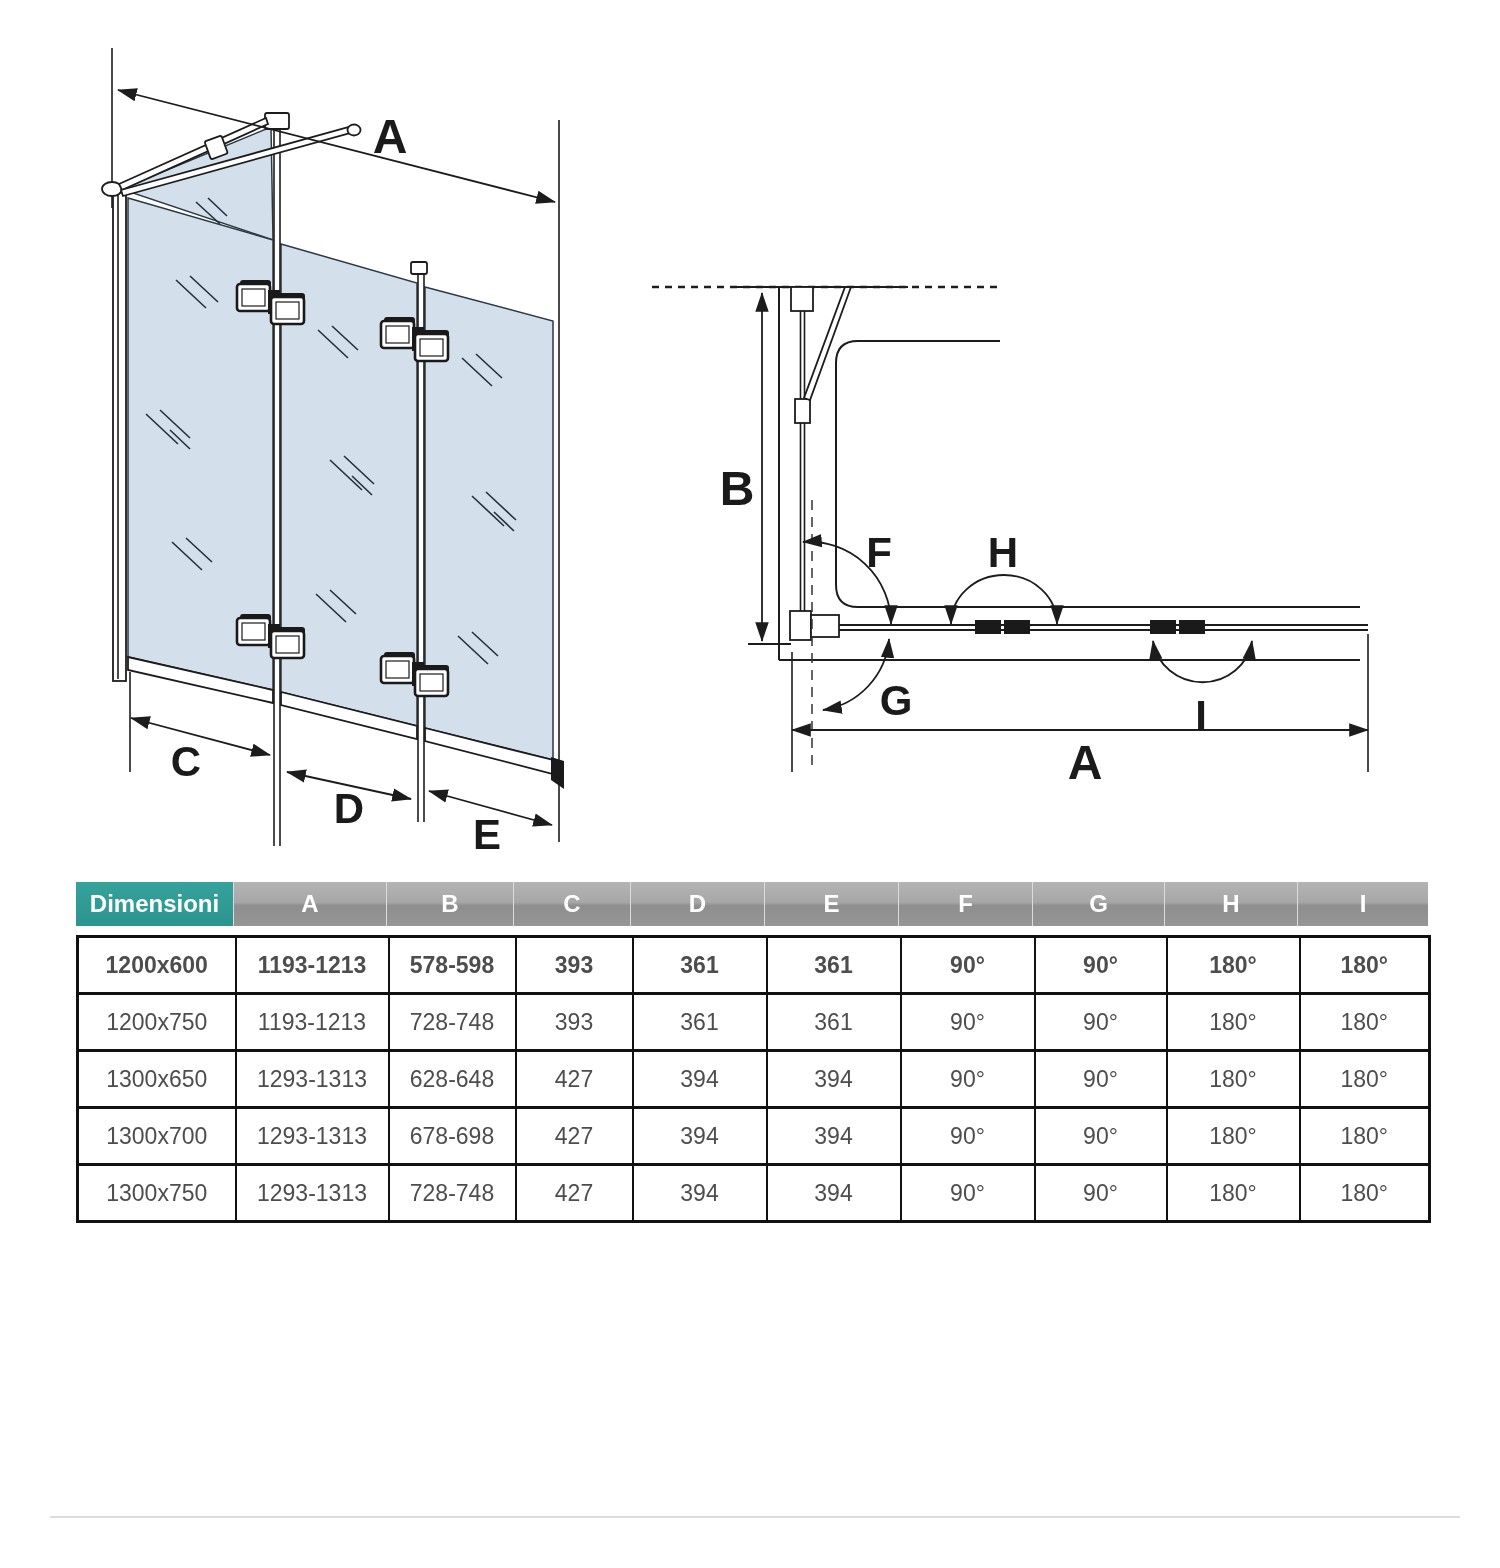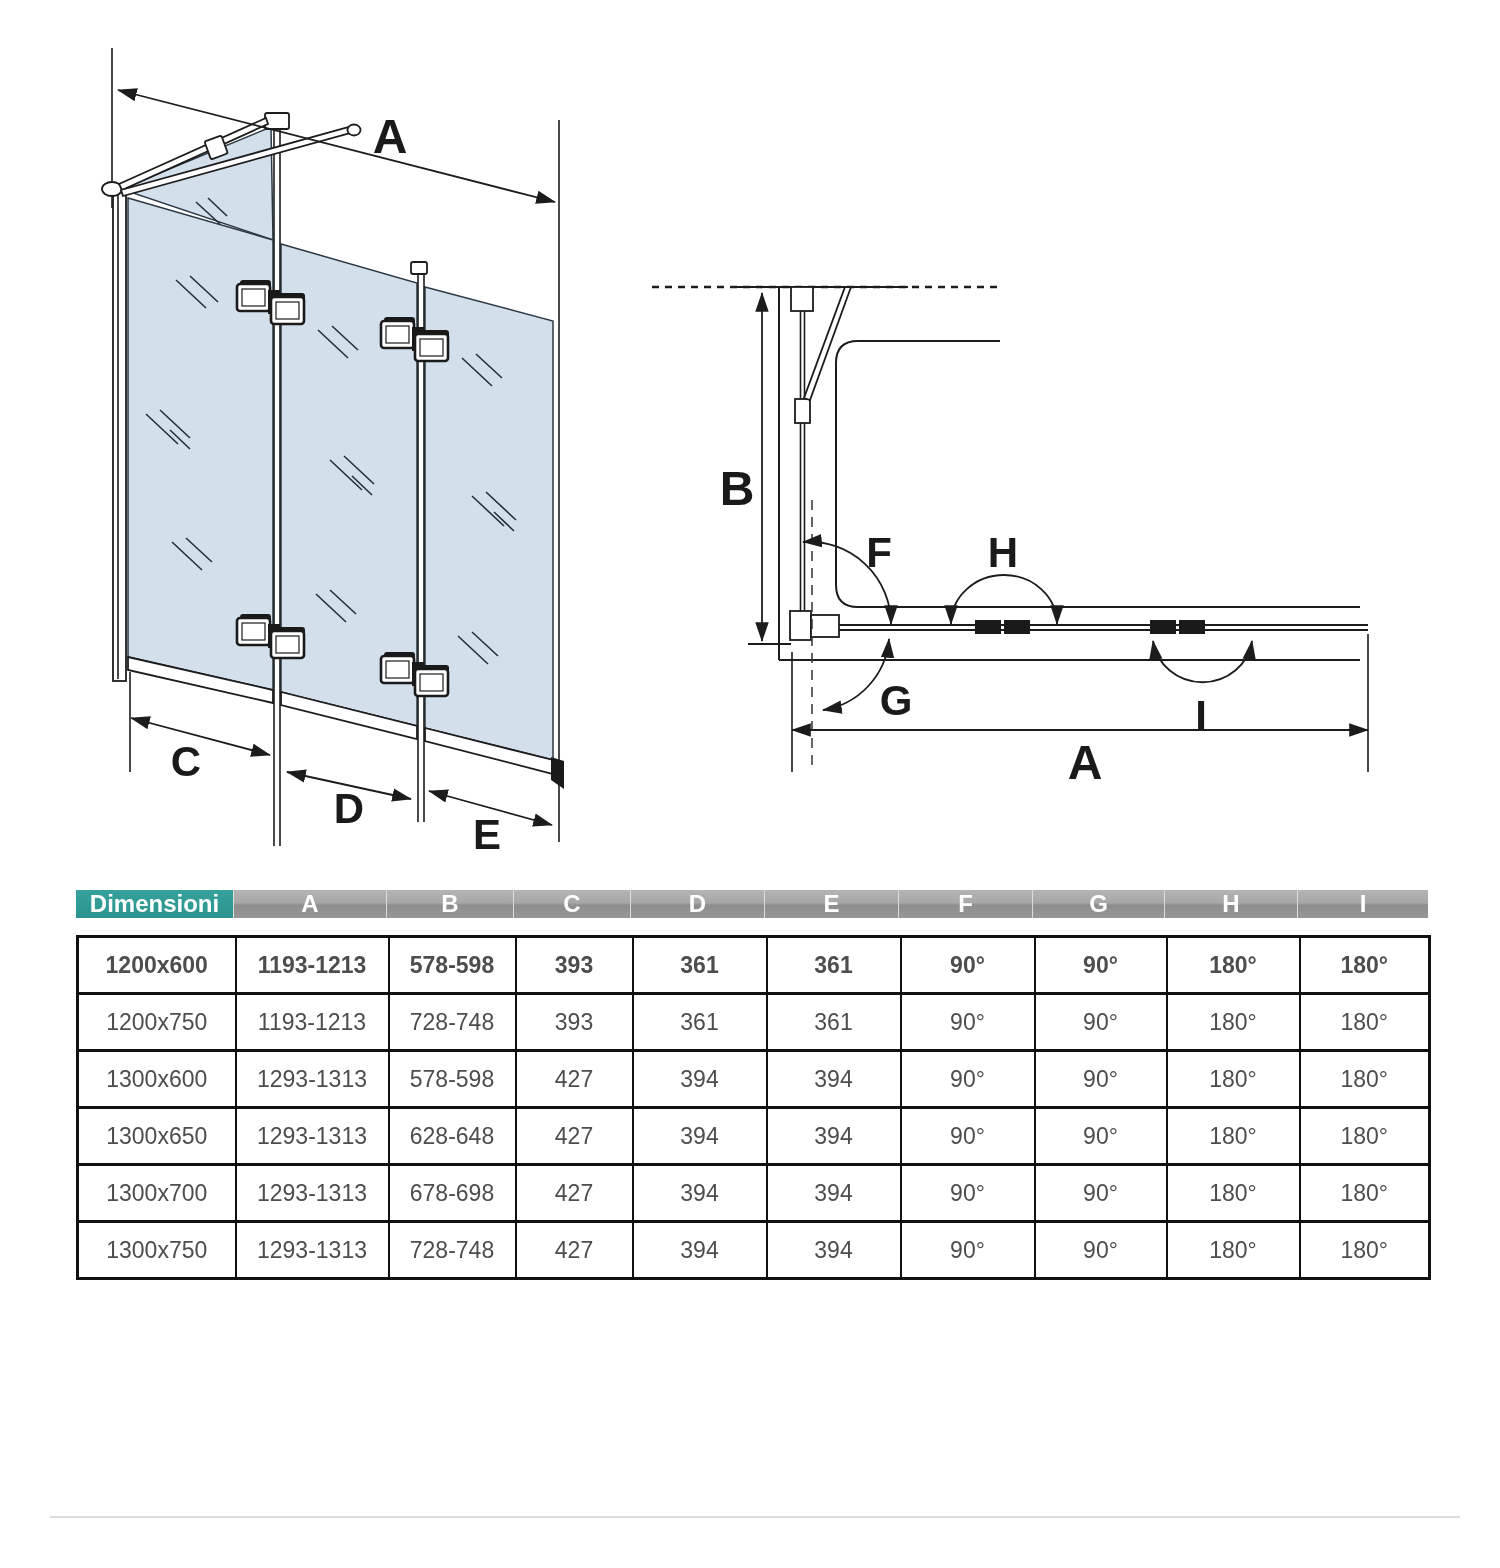--- a/index.html
+++ b/index.html
@@ -15,21 +15,21 @@
   svg .whitep{fill:#ffffff;stroke:#1c1c1c;stroke-width:1.8;}
   svg .shine{stroke:#24303c;stroke-width:1.6;fill:none;}
   svg .hback{fill:#1a1a1a;}
   svg .hblk{fill:#ffffff;stroke:#1a1a1a;stroke-width:2.6;}
   svg .hin{fill:none;stroke:#1a1a1a;stroke-width:1.2;}
   svg .dk{fill:#1a1a1a;}
   svg text.big{font:bold 48px "Liberation Sans",sans-serif;fill:#1a1a1a;text-anchor:middle;}
   svg text.med{font:bold 42px "Liberation Sans",sans-serif;fill:#1a1a1a;text-anchor:middle;}
 
   #dim-table{position:absolute;left:76px;top:882px;width:1352px;}
-  #dim-head{display:flex;height:44px;align-items:center;}
+  #dim-head{display:flex;height:44px;}
   .hcell{display:flex;align-items:center;justify-content:center;
          color:#fff;font-weight:bold;font-size:24px;
          background:linear-gradient(to bottom,#b4b4b4 0%,#a7a7a7 46%,#8e8e8e 54%,#969696 100%);
          border-right:1px solid #dcdcdc;box-sizing:border-box;}
   .hcell:last-child{border-right:none;}
   .hcell.teal{background:linear-gradient(to bottom,#36a29c 0%,#2b948f 100%);}
   #dim-body{margin-top:9px;border-collapse:collapse;table-layout:fixed;width:1352px;}
   #dim-body td{border-left:2px solid #111;border-top:3px solid #111;
                height:54px;text-align:center;vertical-align:middle;
                font-size:23px;color:#4d4d4d;background:#fff;padding:0;}
@@ -242,32 +242,20 @@
             <td>728-748</td>
             <td>393</td>
             <td>361</td>
             <td>361</td>
             <td>90°</td>
             <td>90°</td>
             <td>180°</td>
             <td>180°</td>
           </tr>
       <tr>
-            <td>1300x600</td>
-            <td>1293-1313</td>
-            <td>578-598</td>
-            <td>427</td>
-            <td>394</td>
-            <td>394</td>
-            <td>90°</td>
-            <td>90°</td>
-            <td>180°</td>
-            <td>180°</td>
-          </tr>
-      <tr>
             <td>1300x650</td>
             <td>1293-1313</td>
             <td>628-648</td>
             <td>427</td>
             <td>394</td>
             <td>394</td>
             <td>90°</td>
             <td>90°</td>
             <td>180°</td>
             <td>180°</td>

